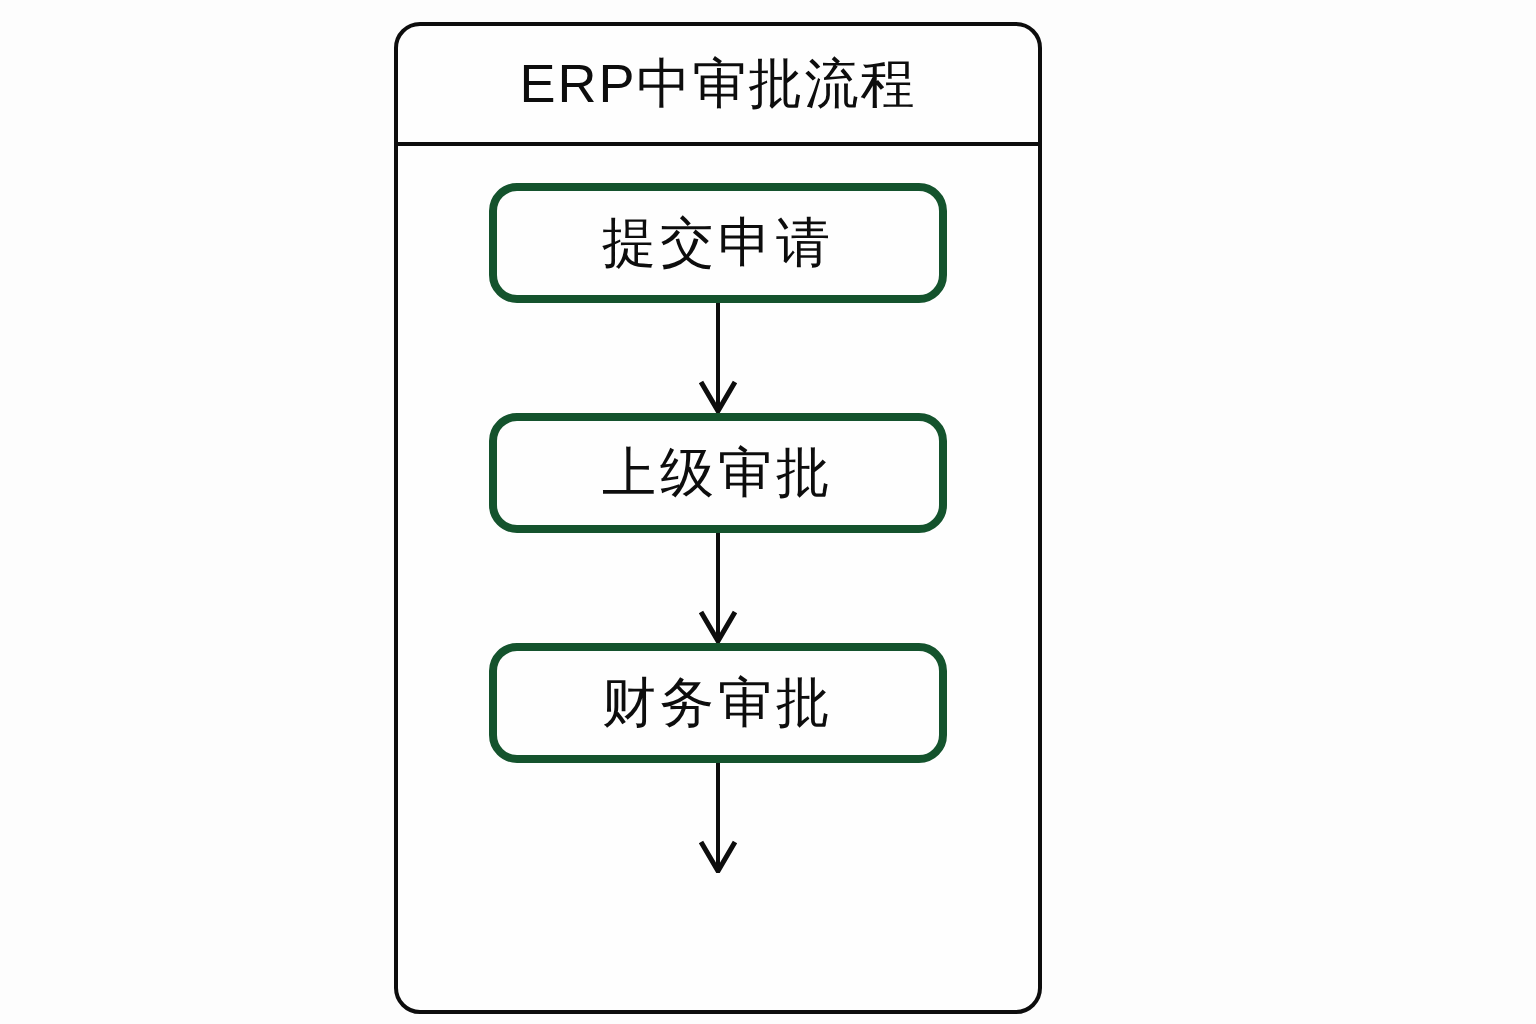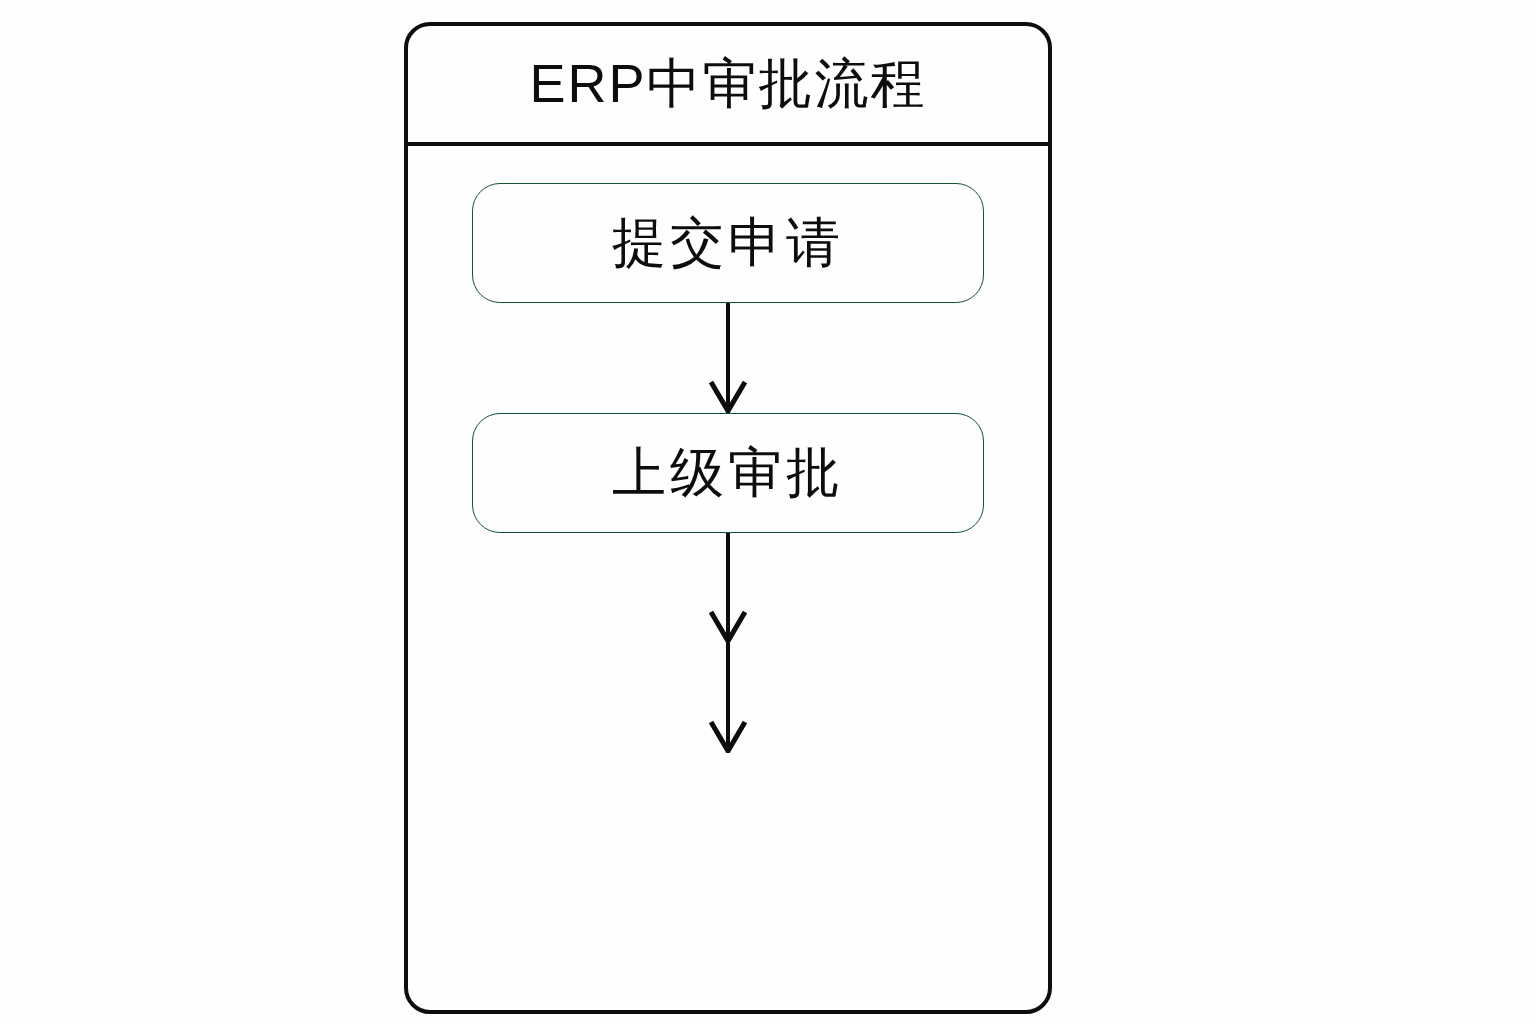--- a/index.html
+++ b/index.html
@@ -11,21 +11,21 @@
     font-family: "Liberation Sans", "DejaVu Sans", sans-serif;
     overflow: hidden;
   }
   .stage {
     position: relative;
     width: 1536px;
     height: 1024px;
   }
   .panel {
     position: absolute;
-    left: 404px;
+    left: 394px;
     top: 22px;
     width: 648px;
     height: 992px;
     box-sizing: border-box;
     border: 4px solid #0d0d0d;
     border-radius: 26px;
     background: #fefefe;
     display: flex;
     flex-direction: column;
   }
@@ -43,23 +43,23 @@
   }
   .flow {
     flex: 1;
     display: flex;
     flex-direction: column;
     align-items: center;
     padding-top: 37px;
   }
   .step-box {
     box-sizing: border-box;
-    width: 512px;
+    width: 458px;
     height: 120px;
-    border: 1px solid #14532d;
+    border: 8px solid #14532d;
     border-radius: 28px;
     background: #fefefe;
     display: flex;
     align-items: center;
     justify-content: center;
     font-size: 54px;
     font-weight: 500;
     color: #0d0d0d;
     letter-spacing: 4px;
     flex: 0 0 auto;
@@ -97,20 +97,21 @@
 
       <div class="step-box">上级审批</div>
 
       <div class="arrow">
         <svg viewBox="0 0 44 110" xmlns="http://www.w3.org/2000/svg">
           <line x1="22" y1="0" x2="22" y2="106" stroke="#0d0d0d" stroke-width="4"></line>
           <polyline points="5,79 22,108 39,79" fill="none" stroke="#0d0d0d" stroke-width="5"></polyline>
         </svg>
       </div>
 
+      <div class="step-box">财务审批</div>
 
       <div class="arrow">
         <svg viewBox="0 0 44 110" xmlns="http://www.w3.org/2000/svg">
           <line x1="22" y1="0" x2="22" y2="106" stroke="#0d0d0d" stroke-width="4"></line>
           <polyline points="5,79 22,108 39,79" fill="none" stroke="#0d0d0d" stroke-width="5"></polyline>
         </svg>
       </div>
 
 
     </div>

